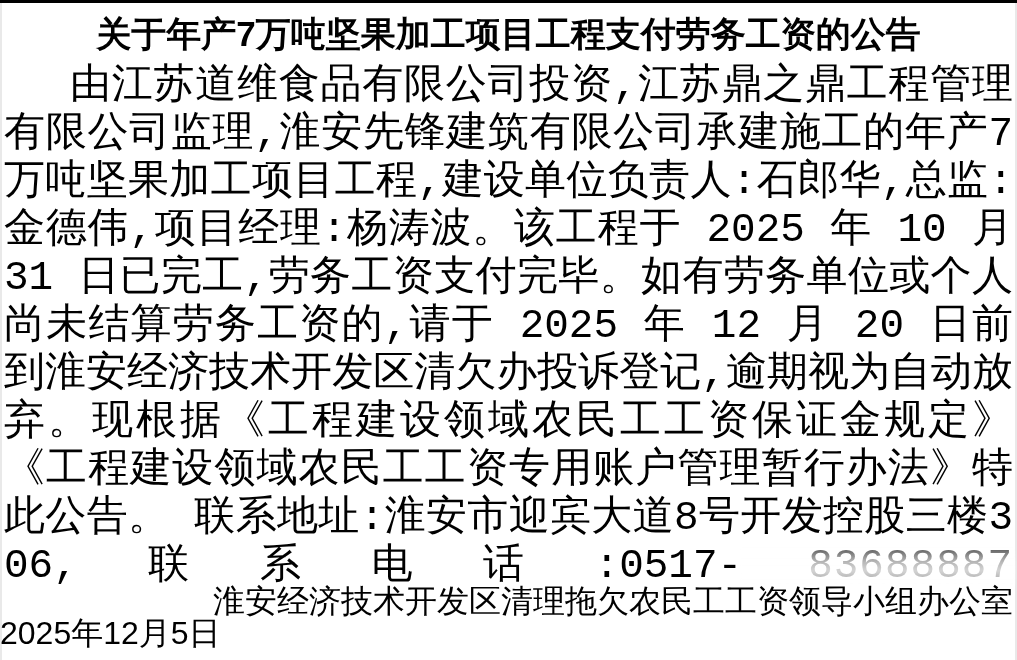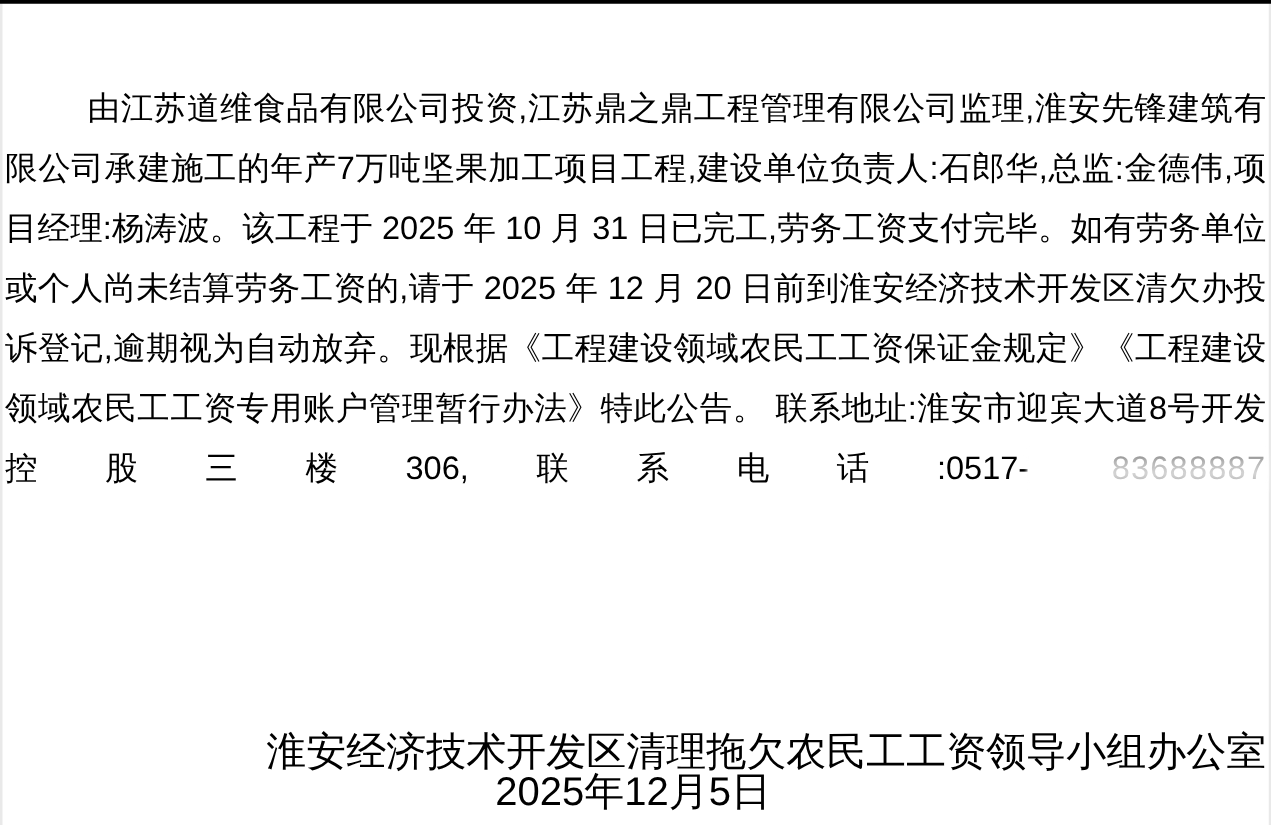--- a/index.html
+++ b/index.html
@@ -42,27 +42,27 @@
     white-space: nowrap;
     font-family: "Liberation Sans", "DejaVu Sans", sans-serif;
   }
   .body-block {
     position: absolute;
     left: 4px;
     top: 62px;
     width: 1009px;
   }
   .body-text {
-    font-size: 26px;
+    font-size: 41px;
     line-height: 48px;
     text-align: justify;
     text-align-last: justify;
     text-indent: 66px;
     word-break: break-all;
-    font-family: Liberation Sans, sans-serif;
+    font-family: Liberation Mono, monospace;
   }
   .phone-redacted {
     display: inline-block;
     position: relative;
     color: #5b5b5b;
     letter-spacing: 1px;
   }
   .phone-redacted::after {
     content: "";
     position: absolute;
@@ -87,21 +87,21 @@
     font-size: 32px;
     line-height: 42px;
     font-family: "Liberation Sans", "DejaVu Sans", sans-serif;
     white-space: nowrap;
   }
   .sign-date {
     position: absolute;
     left: 0;
     top: 612px;
     width: 1013px;
-    text-align: center;
+    text-align: left;
     font-size: 32px;
     line-height: 42px;
     font-family: "Liberation Sans", "DejaVu Sans", sans-serif;
     white-space: nowrap;
   }
   .edge-left {
     position: absolute;
     left: 0;
     top: 0;
     width: 2px;
@@ -120,20 +120,21 @@
 </head>
 <body>
 
 <div class="page">
 
   <div class="edge-left"></div>
   <div class="edge-right"></div>
 
   <div class="top-rule"></div>
 
+  <div class="notice-title">关于年产7万吨坚果加工项目工程支付劳务工资的公告</div>
 
   <div class="body-block">
     <div class="body-text"><span>由江苏道维食品有限公司投资,江苏鼎之鼎工程管理有限公司监理,淮安先锋建筑有限公司承建施工的年产7万吨坚果加工项目工程,建设单位负责人:石郎华,总监:金德伟,项目经理:杨涛波。该工程于 2025 年 10 月 31 日已完工,劳务工资支付完毕。如有劳务单位或个人尚未结算劳务工资的,请于 2025 年 12 月 20 日前到淮安经济技术开发区清欠办投诉登记,逾期视为自动放弃。现根据《工程建设领域农民工工资保证金规定》《工程建设领域农民工工资专用账户管理暂行办法》特此公告。 联系地址:淮安市迎宾大道8号开发控股三楼306,联系电话:0517-</span><span class="phone-redacted">83688887</span></div>
   </div>
 
   <div class="signature">淮安经济技术开发区清理拖欠农民工工资领导小组办公室</div>
 
   <div class="sign-date">2025年12月5日</div>
 
 </div>

